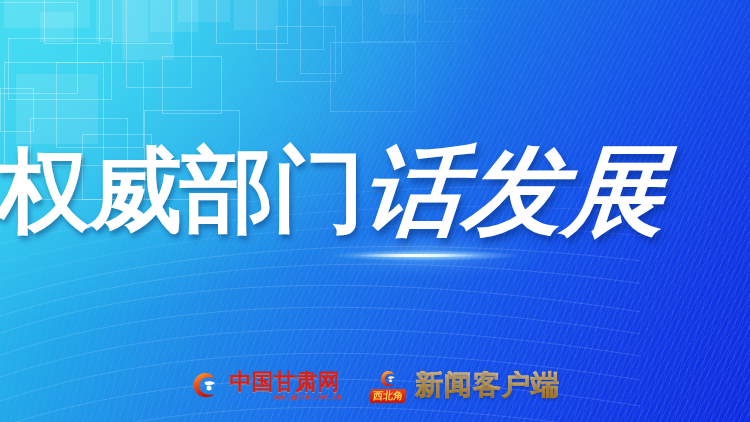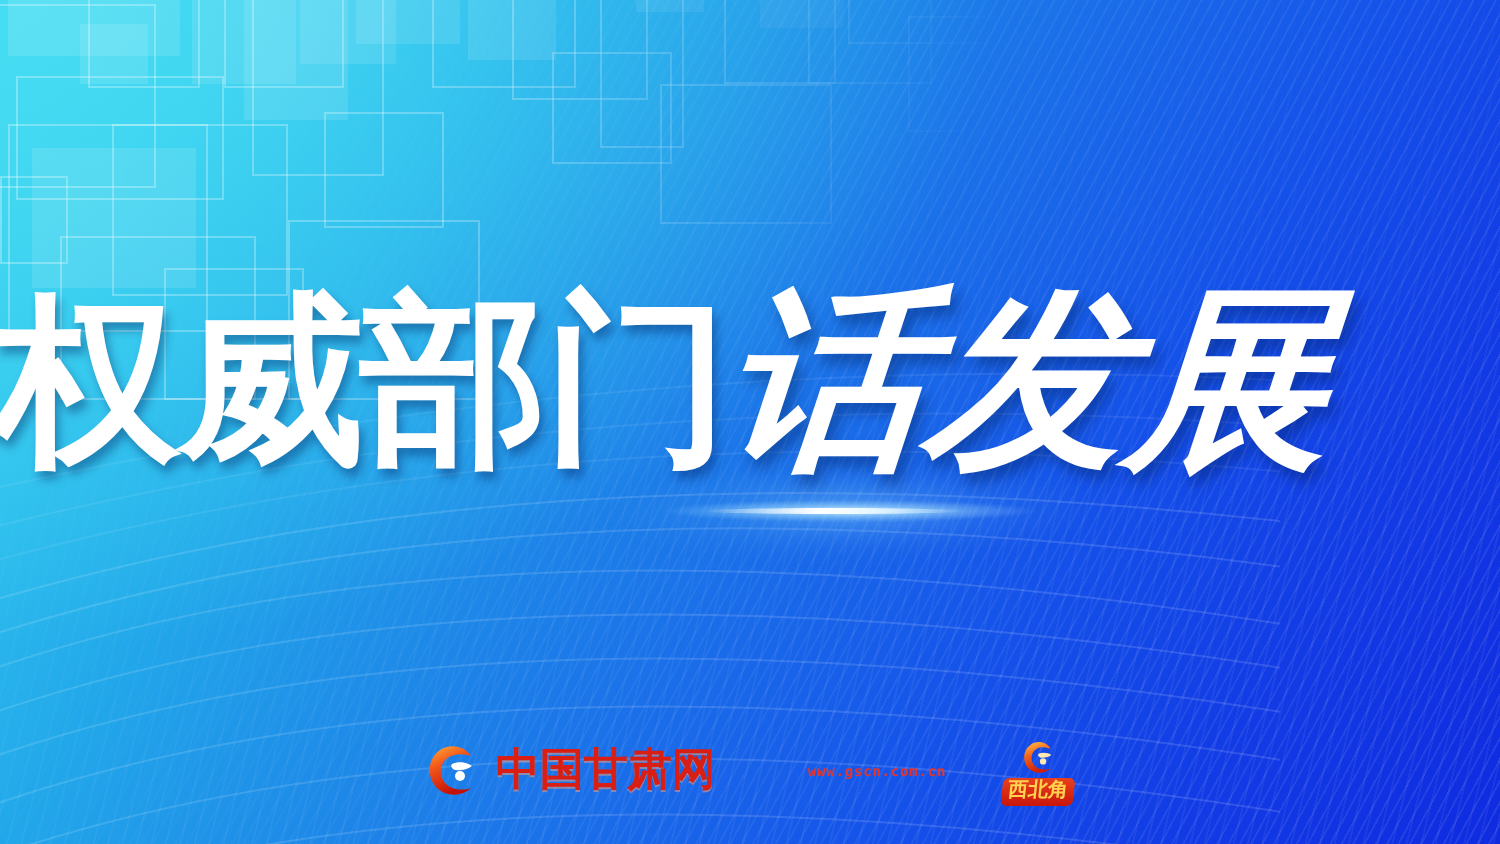--- a/index.html
+++ b/index.html
@@ -133,21 +133,21 @@
     align-items:center;
     justify-content:center;
     gap:26px;
   }
   .logo-group{display:flex;align-items:center;gap:7px;}
 
   
   .gscn-mark{position:relative;width:30px;height:30px;flex:0 0 auto;}
   .gscn-mark svg{width:100%;height:100%;display:block;}
 
-  .gscn-text{display:flex;flex-direction:row;align-items:center;line-height:1;}
+  .gscn-text{display:flex;flex-direction:column;align-items:center;line-height:1;}
   .gscn-cn{
     font-family:"DejaVu Serif","Liberation Serif",serif;
     font-weight:bold;
     font-size:22px;
     letter-spacing:0px;
     color:#D91F13;
     text-shadow:0 1px 0 rgba(255,160,120,.5);
   }
   .gscn-url{
     font-family:"DejaVu Sans Mono","Liberation Mono",monospace;
@@ -296,17 +296,18 @@
                 <stop offset="100%" stop-color="#D0200A"></stop>
               </linearGradient>
             </defs>
             <path d="M50 17 C44 6 28 3 18 11 C6 20 5 38 15 48 C24 57 41 57 50 48 C42 51 30 50 24 43 C17 35 19 22 28 17 C35 13 44 15 50 17 Z" fill="url(#xs)"></path>
             <path d="M31 25 C37 22 46 23 51 27 C46 31 39 32 34 31 C31 30 29 27 31 25 Z" fill="#FFE9B0"></path>
             <circle cx="38" cy="37" r="5" fill="#FFE9B0"></circle>
           </svg>
         </span>
         <span class="xbj-banner">西北角</span>
       </span>
+      <span class="app-name">新闻客户端</span>
     </div>
 
   </div>
 
 </div>
 
 </body></html>

